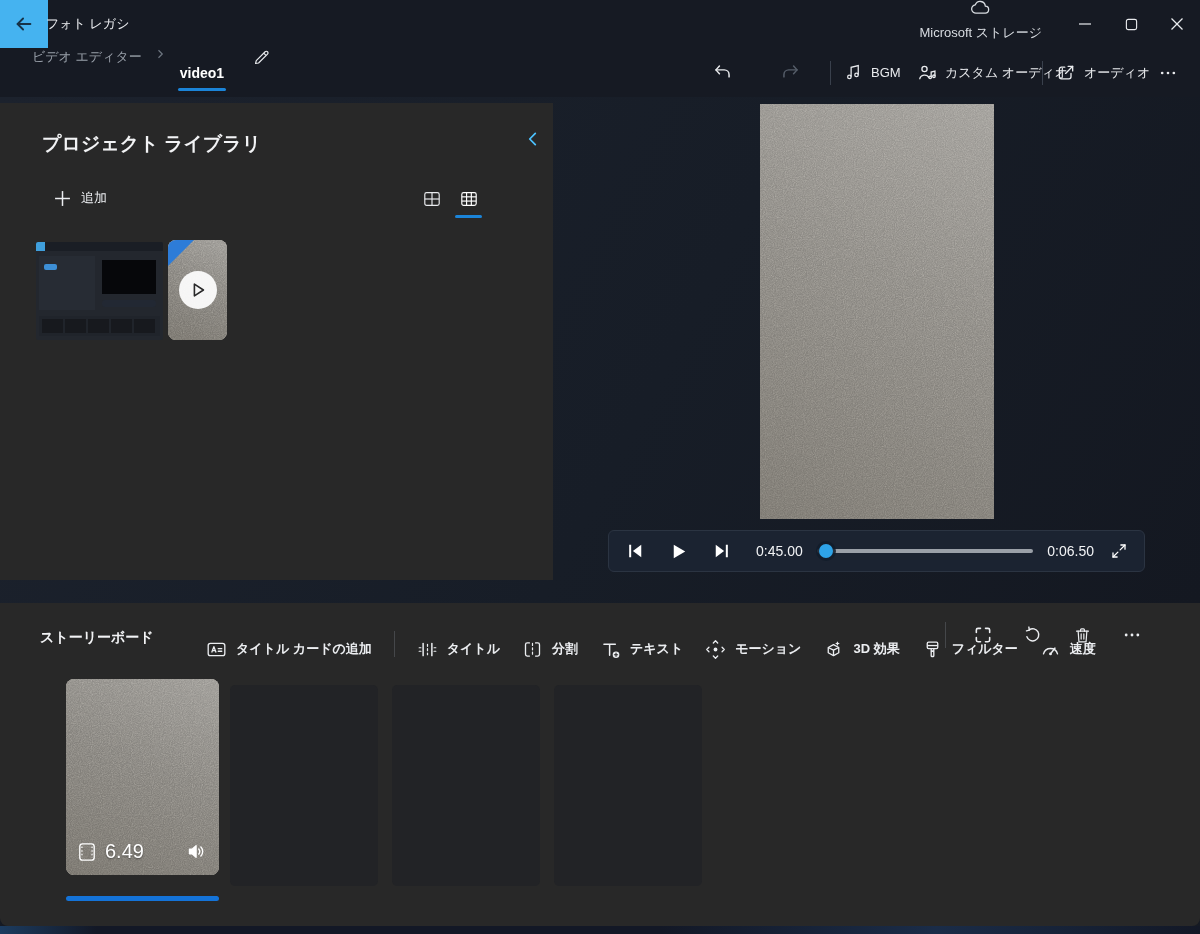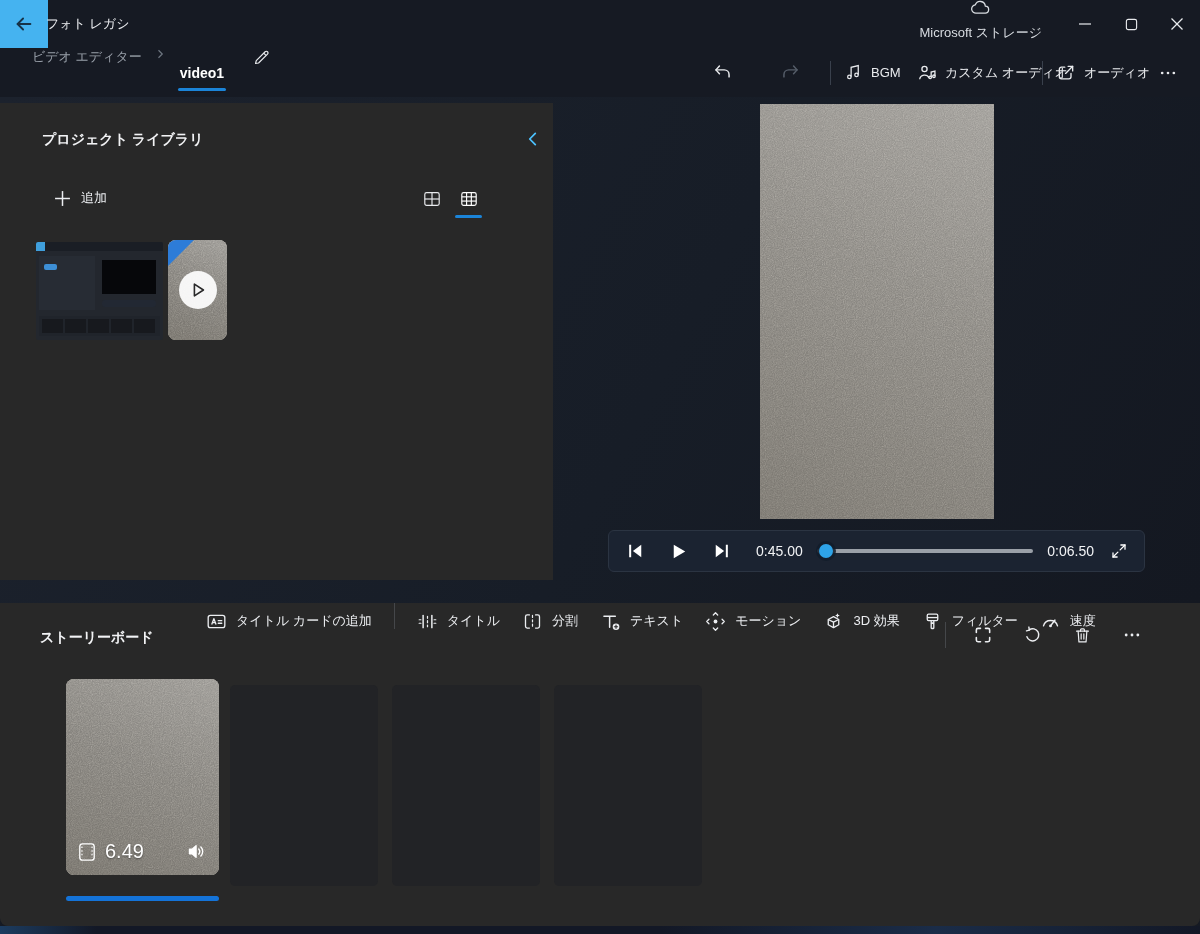--- a/index.html
+++ b/index.html
@@ -29,21 +29,21 @@
   .mb-right { position:absolute; right:0; top:0; height:49px; }
   .mb-item { position:absolute; top:0; height:49px; display:flex; align-items:center; gap:8px; font-size:13px; color:#e9ebee; }
   .mb-item.disabled { color:#565e6a; }
   .vdiv { position:absolute; top:13px; width:1px; height:24px; background:#39404c; }
 
   
   .main { position:absolute; left:0; top:97px; width:1200px; height:506px;
     background:linear-gradient(118deg,#1c222d 0%,#171d27 55%,#141821 100%); }
 
   .library { position:absolute; left:0; top:6px; width:553px; height:477px; background:#282828; }
-  .lib-title { position:absolute; left:42px; top:28px; font-size:14px; font-weight:700; color:#f2f3f5; }
+  .lib-title { position:absolute; left:42px; top:28px; font-size:19px; font-weight:700; color:#f2f3f5; }
   .lib-collapse { position:absolute; right:14px; top:28px; color:#4cc2ff; }
   .add-btn { position:absolute; left:54px; top:86px; gap:10px; font-size:13px; color:#eceef1; }
   .grid-toggle { position:absolute; top:87px; color:#e9ebee; }
   .grid-small { left:423px; }
   .grid-large { left:460px; }
   .grid-underline { position:absolute; left:455px; top:112px; width:27px; height:3px; border-radius:2px; background:var(--underline,#1b84d8); }
 
   .shot-thumb { position:absolute; left:36px; top:139px; width:127px; height:98px; background:#23272e; border-radius:2px; overflow:hidden; }
   .st-top { position:absolute; left:0; top:0; width:100%; height:9px; background:#1a1e25; }
   .st-back { position:absolute; left:0; top:0; width:9px; height:9px; background:#3f9fdc; }
@@ -67,21 +67,21 @@
   .ctl-btn { color:#fff; margin-right:24px; }
   .time { font-size:14px; color:#f2f3f5; white-space:nowrap; }
   .slider { position:relative; flex:1; height:14px; margin:0 14px; }
   .slider .track { position:absolute; left:0; right:0; top:5px; height:4px; border-radius:2px; background:#9aa0a8; }
   .slider .thumb { position:absolute; left:2px; top:0; width:14px; height:14px; border-radius:50%; background:#2ea3e8; box-shadow:0 0 0 3px rgba(18,28,42,.85); }
   .expand-btn { margin-left:16px; color:#fff; }
 
   
   .storyboard { position:absolute; left:0; top:603px; width:1200px; height:323px; background:#282828; border-radius:0 0 8px 8px; }
   .sb-title { position:absolute; left:40px; top:26px; font-size:14px; font-weight:700; color:#f2f3f5; }
-  .sb-tools { position:absolute; left:206px; top:0; height:36px; display:flex; gap:22px; }
+  .sb-tools { position:absolute; left:206px; top:28px; height:36px; display:flex; gap:22px;font-weight:bold; }
   .tool { gap:9px; font-size:13px; color:#eceef1; white-space:nowrap; }
   .sb-vsep { width:1px; height:26px; background:#45474a; }
   .sb-right { position:absolute; right:58px; top:14px; height:36px; display:flex; align-items:center; gap:30px; }
   .sb-right-sep { position:absolute; left:945px; top:19px; width:1px; height:26px; background:#45474a; }
   .icon-btn { color:#eceef1; }
 
   .clip { position:absolute; left:66px; top:76px; width:153px; height:196px; border-radius:8px; overflow:hidden; background:#bdb9b1; }
   .clip-badge { position:absolute; left:12px; bottom:12px; display:flex; align-items:center; gap:9px; color:#fff; text-shadow:0 1px 2px rgba(0,0,0,.45); }
   .clip-duration { font-size:20px; }
   .clip-audio { position:absolute; right:12px; bottom:13px; color:#fff; }

